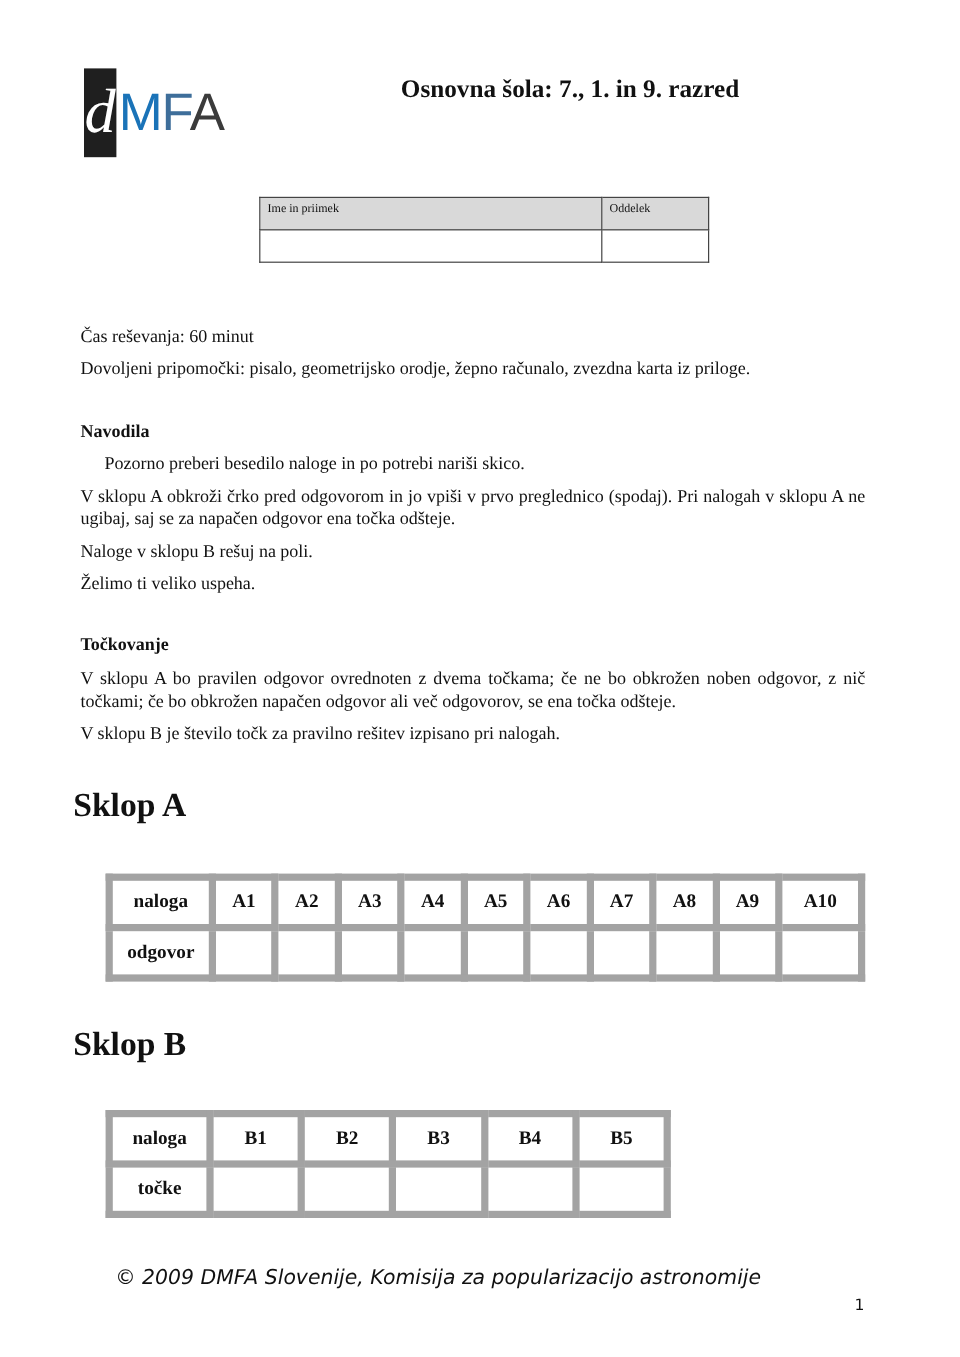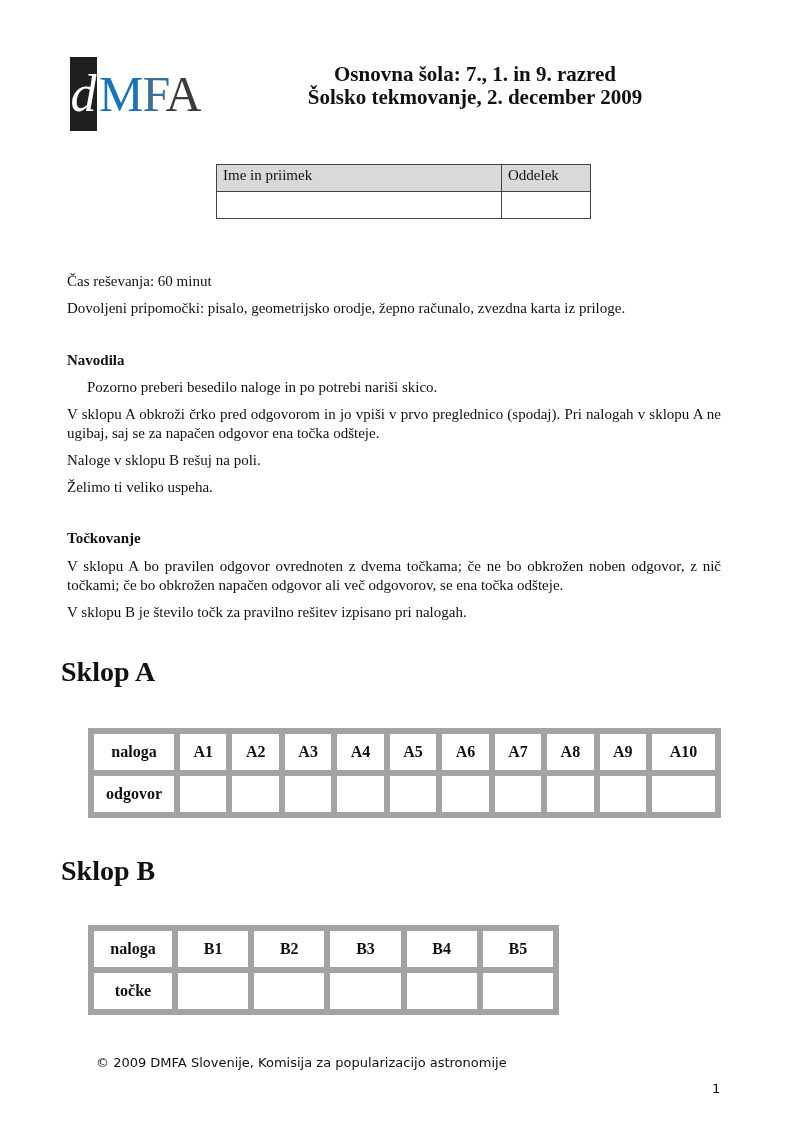--- a/index.html
+++ b/index.html
@@ -4,65 +4,64 @@
 <style>
   html, body { margin: 0; padding: 0; background: #ffffff; }
   body { width: 800px; height: 1131px; position: relative; overflow: hidden;
          font-family: "Liberation Serif", "DejaVu Serif", serif; color: #111; }
   .abs { position: absolute; }
 
   
   .logo { left: 70px; top: 57px; height: 74px; display: flex; align-items: stretch; }
   .logo-d { width: 27px; background: #1f1f1f; color: #fff; font-style: italic;
             font-size: 52px; line-height: 74px; text-align: center; font-family: "Liberation Serif", serif; }
-  .logo-mfa { font-size: 50px; line-height: 74px; margin-left: 2px; letter-spacing: -1px;
-              font-family: Liberation Serif, serif; }
+  .logo-mfa { font-size: 44px; line-height: 74px; margin-left: 2px; letter-spacing: -1px;
+              font-family: Liberation Sans, sans-serif; }
   .logo-m { color: #1a73b8; }
   .logo-f { color: #3e6e9a; }
   .logo-a { color: #3b3b3b; }
 
   
   .title { left: 270px; top: 63px; width: 410px; text-align: center; font-weight: bold;
            font-size: 21px; line-height: 23px; }
 
   
-  .name-table { left: 216px; top: 164px; border-collapse: collapse; font-size: 15px; }
+  .name-table { left: 216px; top: 164px; border-collapse: collapse; font-size: 10px; }
   .name-table td { border: 1px solid #444; padding: 0 6px; vertical-align: top; }
   .name-table .hdr td { background: #d9d9d9; height: 26px; line-height: 20px; }
   .name-table .inp td { height: 26px; }
   .name-table .c1 { width: 272px; }
   .name-table .c2 { width: 76px; }
 
   .bold-line { left: 67px; font-weight: normal; font-size: 15px; line-height: 18px; }
   .para { left: 67px; width: 654px; font-size: 15px; line-height: 19px; text-align: justify; }
   .section-h { left: 67px; font-weight: bold; font-size: 15px; }
   .big-h { left: 61px; font-weight: bold; font-size: 28px; }
 
   
   table.grid { border-collapse: collapse; font-weight: bold; font-size: 16px; }
   table.grid td { border: 6px solid #a3a3a3; text-align: center; height: 36px; padding: 0; }
   .grid-a { left: 88px; top: 728px; width: 633px; }
   .grid-b { left: 88px; top: 925px; width: 471px; }
 
-  .footer { left: 96px; top: 1055px; font-family: "DejaVu Sans", sans-serif; font-size: 13px; }
+  .footer { left: 96px; top: 1055px; font-family: "DejaVu Sans", sans-serif; font-size: 17px; font-style: italic; }
   .pagenum { left: 712px; top: 1081px; font-family: "DejaVu Sans", sans-serif; font-size: 13px; }
 </style>
 </head>
 <body>
 
 <div class="abs logo">
   <div class="logo-d">d</div>
   <div class="logo-mfa">
     <span class="logo-m">M</span><span class="logo-f">F</span><span class="logo-a">A</span>
   </div>
 </div>
 
 <div class="abs title">
   <div>Osnovna šola: 7., 1. in 9. razred</div>
-  <div>Šolsko tekmovanje, 2. december 2009</div>
 </div>
 
 <table class="abs name-table">
   <tbody>
       <tr class="hdr">
     <td class="c1">Ime in priimek</td>
     <td class="c2">Oddelek</td>
   </tr>
   <tr class="inp">
     <td class="c1"></td>

